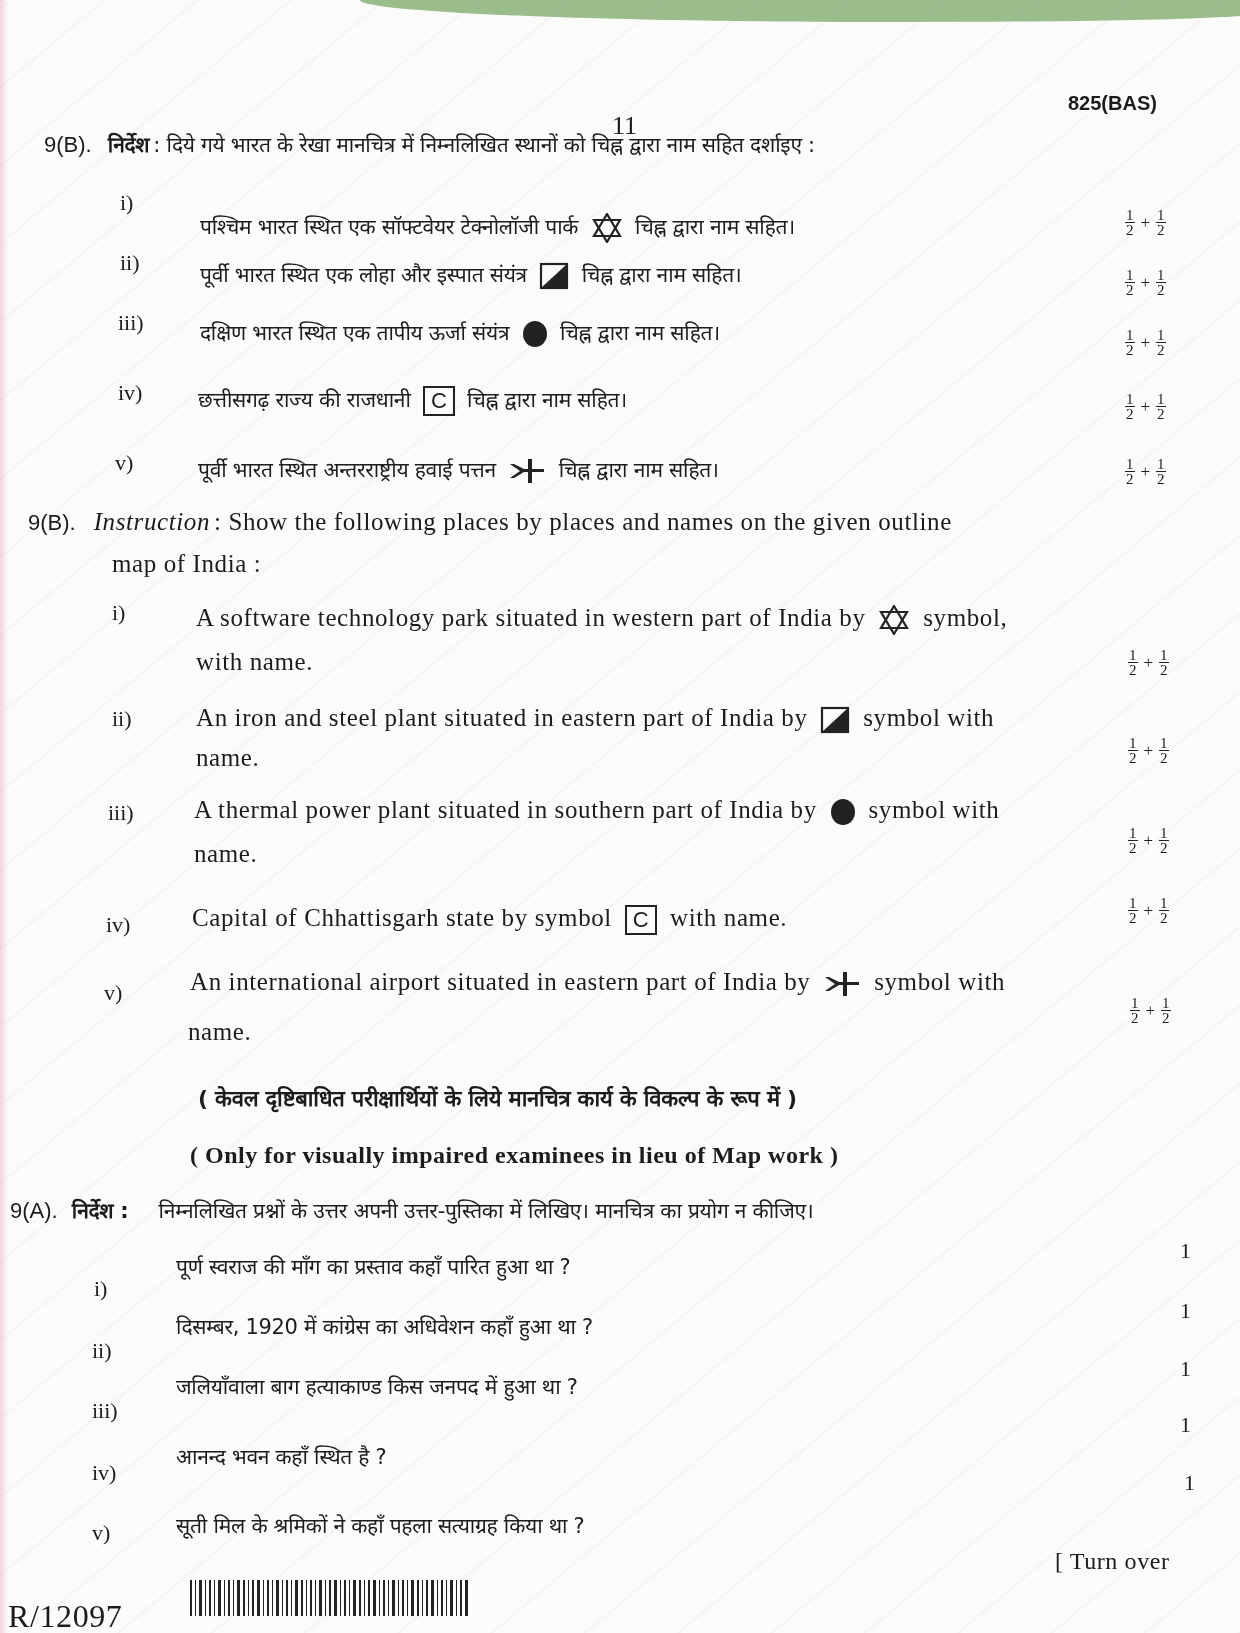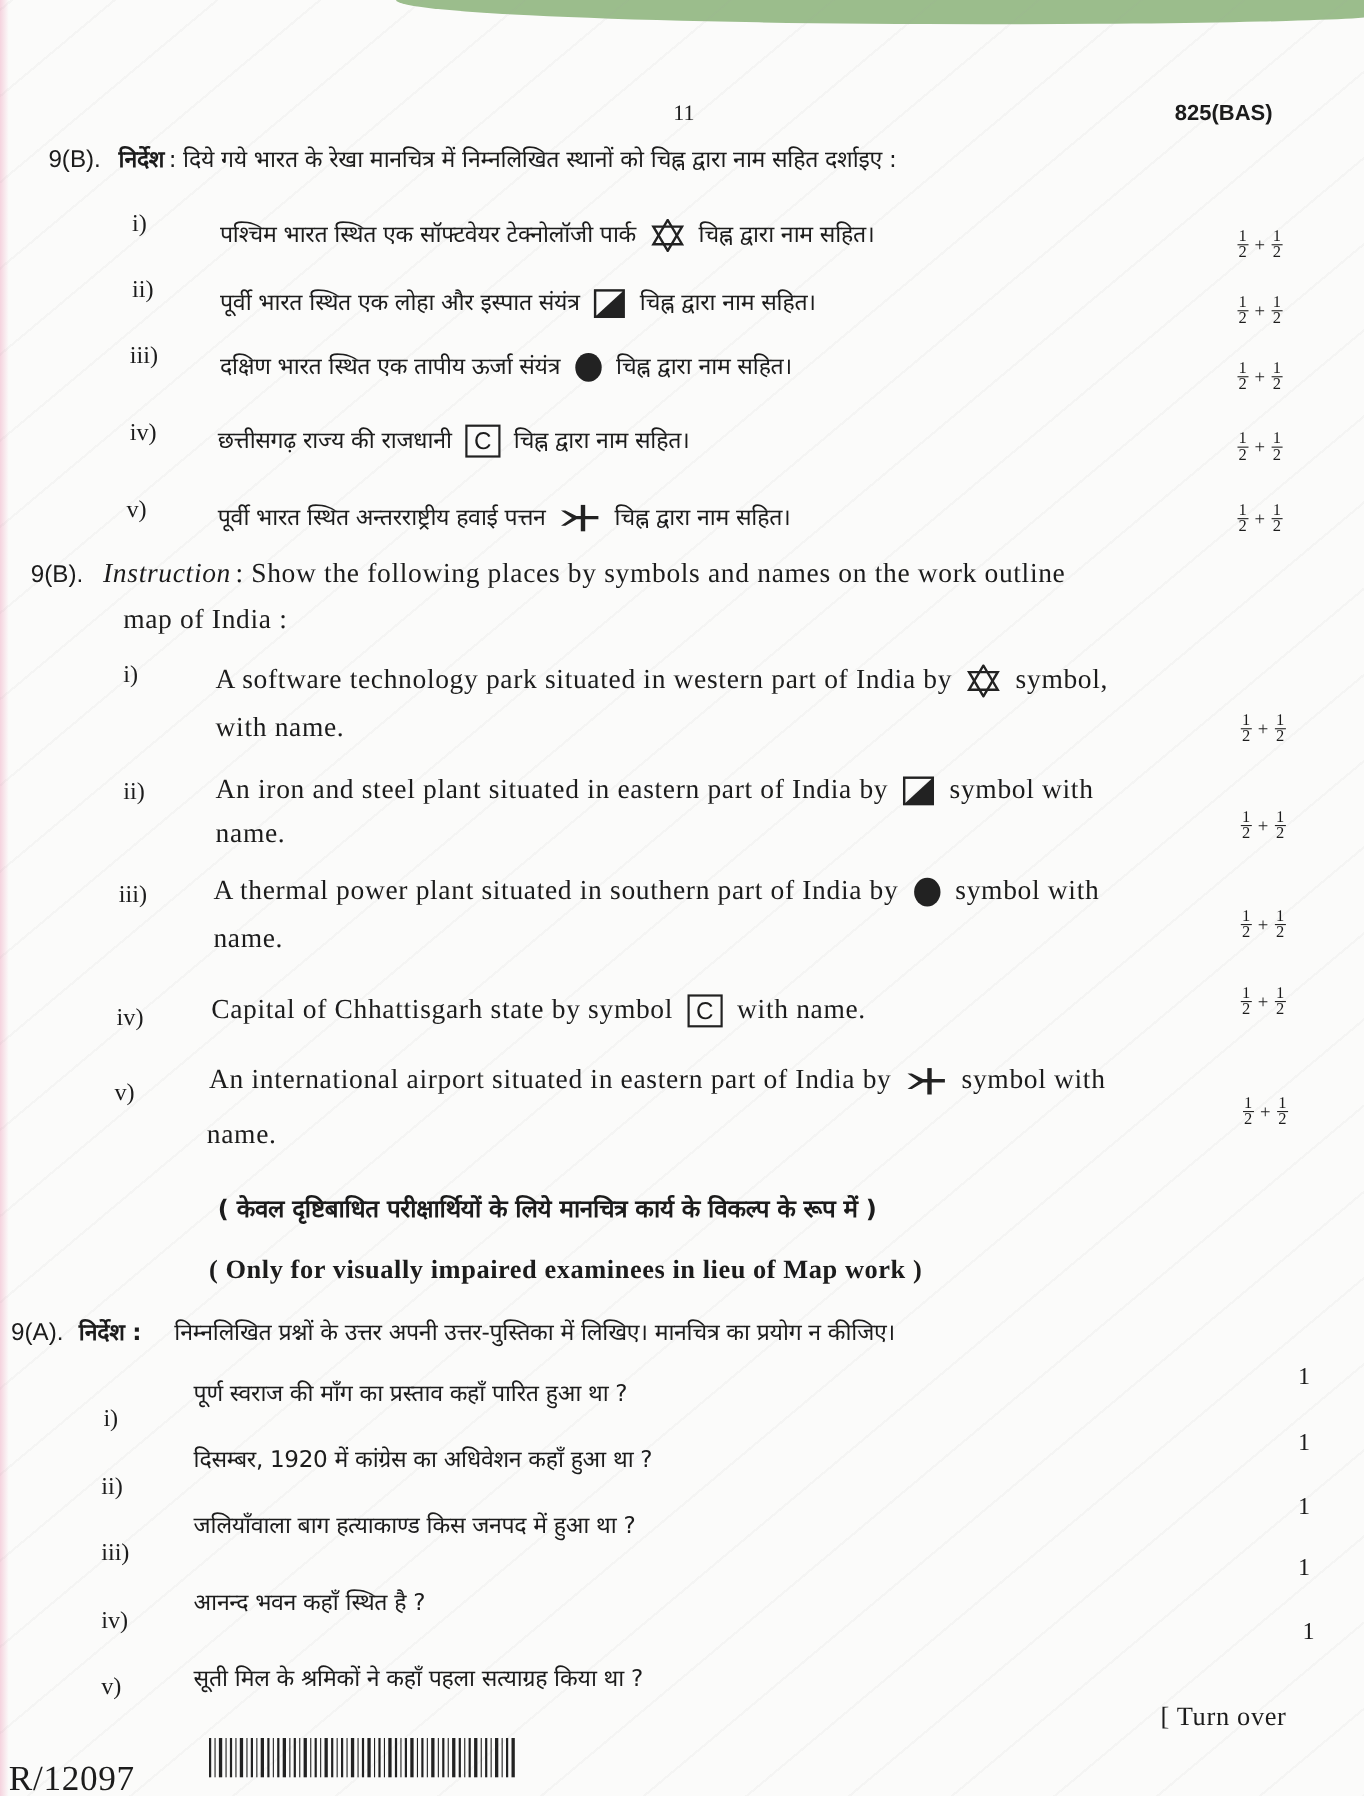--- a/index.html
+++ b/index.html
@@ -14,21 +14,21 @@
     background: #9bbd8c;
     border-bottom-left-radius: 60% 22px;
     border-bottom-right-radius: 40% 8px;
   }
   .pink-edge { position: absolute; left: 0; top: 0; width: 8px; height: 1633px; background: linear-gradient(to right, #f5d3de, #fbfbfa); }
   .watermark {
     position: absolute; inset: 0; pointer-events: none;
     background-image: repeating-linear-gradient(-40deg, rgba(160,160,160,0.07) 0 2px, transparent 2px 60px);
   }
   .abs { position: absolute; white-space: nowrap; }
-  .page-no { left: 612px; top: 92px; font-size: 20px; }
+  .page-no { left: 612px; top: 111px; font-size: 26px; }
   .paper-code { left: 1068px; top: 92px; font-size: 20px; font-weight: bold; font-family: "Liberation Sans", sans-serif; }
 
   .hi { font-family: "DejaVu Sans", sans-serif; font-size: 21px; letter-spacing: -0.3px; }
   .en { font-family: "Liberation Serif", serif; font-size: 25px; letter-spacing: 0.6px; }
   .qnum { font-size: 22px; font-family: "Liberation Sans", sans-serif; }
   .roman { font-size: 22px; }
   .bold { font-weight: bold; margin-top: 12px; }
   .ital { font-style: italic; }
 
   .marks { display: inline-flex; align-items: center; gap: 6px; font-size: 17px; }
@@ -52,21 +52,21 @@
 <div class="abs page-no">11</div>
 <div class="abs paper-code">825(BAS)</div>
 
 <div class="abs" style="left:44px; top:130px;">
   <span class="qnum">9(B).</span>
   <span class="hi bold" style="margin-left:12px;">निर्देश</span>
   <span class="hi">: दिये गये भारत के रेखा मानचित्र में निम्नलिखित स्थानों को चिह्न द्वारा नाम सहित दर्शाइए :</span>
 </div>
 
 <div class="abs roman" style="left:120px; top:190px;">i)</div>
-<div class="abs hi" style="left:200px; top:198px;">
+<div class="abs hi" style="left:200px; top:212px;">
   <span>पश्चिम भारत स्थित एक सॉफ्टवेयर टेक्नोलॉजी पार्क</span>
   <svg class="sym" width="32" height="30" viewBox="0 0 32 30">
       <polygon points="16,1 29,23 3,23" fill="none" stroke="#222" stroke-width="2.2"></polygon>
       <polygon points="16,29 29,7 3,7" fill="none" stroke="#222" stroke-width="2.2"></polygon>
     </svg>
   <span>चिह्न द्वारा नाम सहित।</span>
 </div>
 <div class="abs marks" style="left:1125px; top:208px;"><span class="frac">
       <span>1</span>
       <span>2</span>
@@ -135,21 +135,21 @@
       <span>1</span>
       <span>2</span>
     </span>+<span class="frac">
       <span>1</span>
       <span>2</span>
     </span></div>
 
 <div class="abs" style="left:28px; top:508px;">
   <span class="qnum">9(B).</span>
   <span class="en ital" style="margin-left:14px;">Instruction</span>
-  <span class="en">: Show the following places by symbols and names on the work outline</span>
+  <span class="en">: Show the following places by places and names on the given outline</span>
 </div>
 <div class="abs en" style="left:112px; top:550px;">map of India :</div>
 
 <div class="abs roman" style="left:112px; top:600px;">i)</div>
 <div class="abs en" style="left:196px; top:604px;">
   <span>A software technology park situated in western part of India by</span>
   <svg class="sym" width="32" height="30" viewBox="0 0 32 30">
       <polygon points="16,1 29,23 3,23" fill="none" stroke="#222" stroke-width="2.2"></polygon>
       <polygon points="16,29 29,7 3,7" fill="none" stroke="#222" stroke-width="2.2"></polygon>
     </svg>

